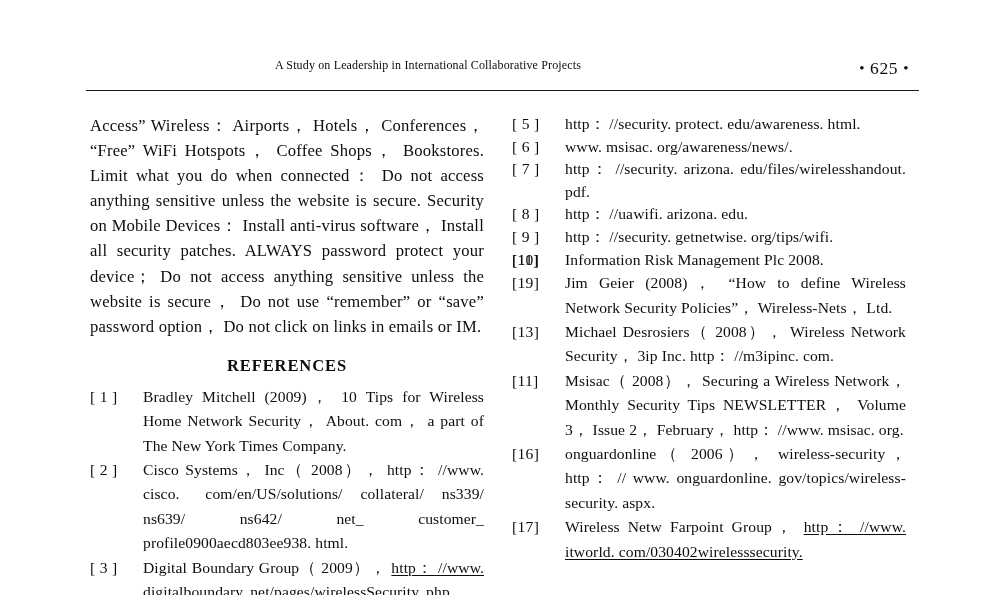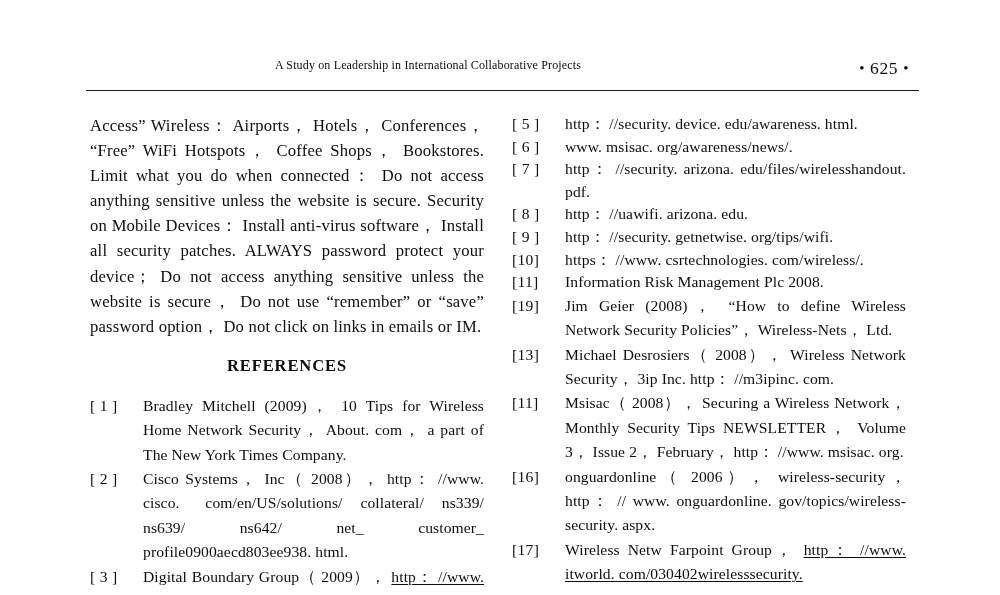--- a/index.html
+++ b/index.html
@@ -81,21 +81,21 @@
     margin: 0;
     letter-spacing: 0.2px;
   }
 
   
   .ref-heading {
     font-size: 16.5px;
     font-weight: bold;
     text-align: center;
     letter-spacing: 0.9px;
-    margin: 17px 0 18px 0;
+    margin: 17px 0 9px 0;
   }
 
   
   .ref-list {
     margin: 0;
     padding: 0;
     list-style: none;
   }
   .ref-item {
     position: relative;
@@ -160,41 +160,40 @@
       </li>
 
     </ul>
   </div>
 
   <div class="col col-right">
     <ul class="ref-list">
 
       <li class="ref-item tight">
         <span class="ref-num">[ 5 ]</span>
-        <span class="ref-text">http： //security. device. edu/awareness. html.</span>
+        <span class="ref-text">http： //security. protect. edu/awareness. html.</span>
       </li>
       <li class="ref-item tight">
         <span class="ref-num">[ 6 ]</span>
         <span class="ref-text">www. msisac. org/awareness/news/.</span>
       </li>
       <li class="ref-item tight">
         <span class="ref-num">[ 7 ]</span>
         <span class="ref-text">http： //security. arizona. edu/files/wirelesshandout. pdf.</span>
       </li>
       <li class="ref-item tight">
         <span class="ref-num">[ 8 ]</span>
         <span class="ref-text">http： //uawifi. arizona. edu.</span>
       </li>
       <li class="ref-item tight">
         <span class="ref-num">[ 9 ]</span>
         <span class="ref-text">http： //security. getnetwise. org/tips/wifi.</span>
       </li>
       <li class="ref-item tight">
         <span class="ref-num">[10]</span>
-        <span class="ref-text">https： //www. csrtechnologies. com/wireless/.</span>
       </li>
       <li class="ref-item tight">
         <span class="ref-num">[11]</span>
         <span class="ref-text">Information Risk Management Plc 2008.</span>
       </li>
       <li class="ref-item">
         <span class="ref-num">[19]</span>
         <span class="ref-text">Jim Geier (2008)， “How to define Wireless Network Security Policies”， Wireless-Nets， Ltd.</span>
       </li>
       <li class="ref-item">

